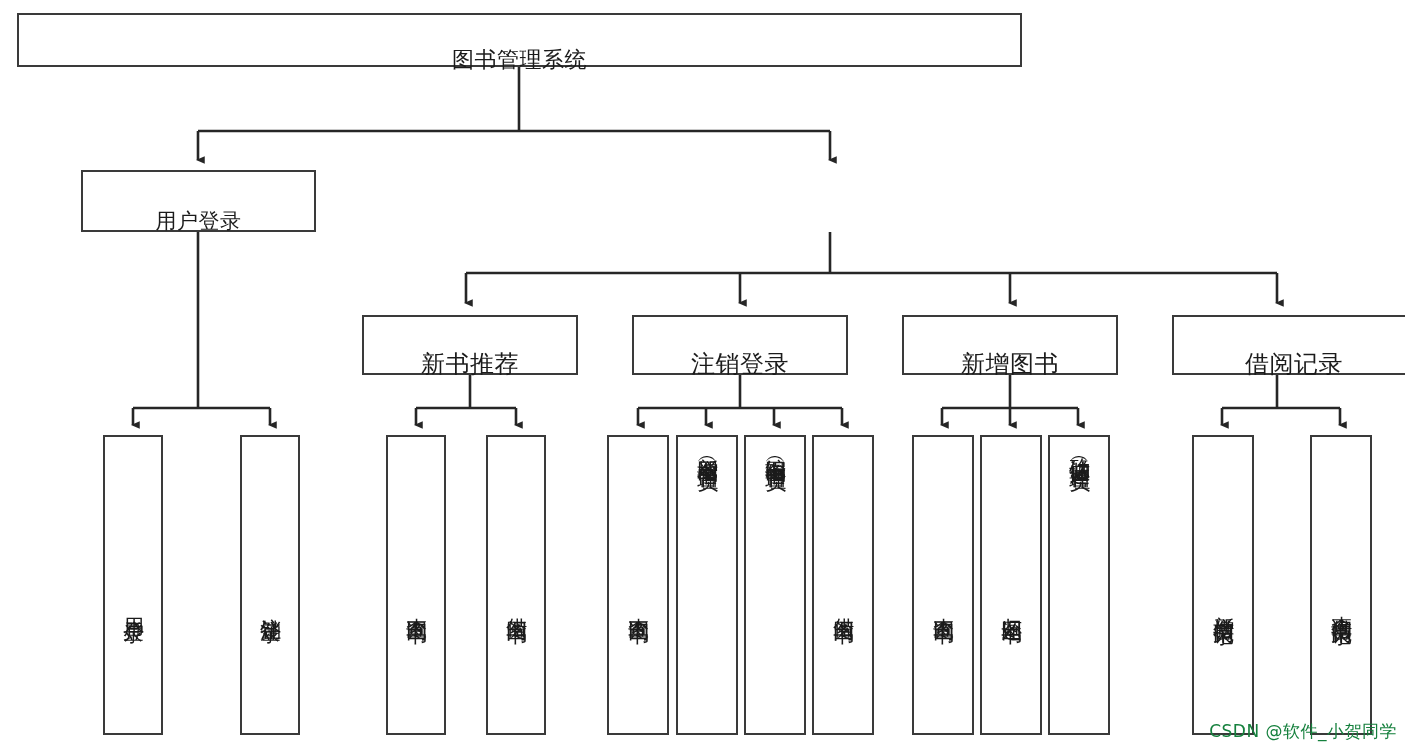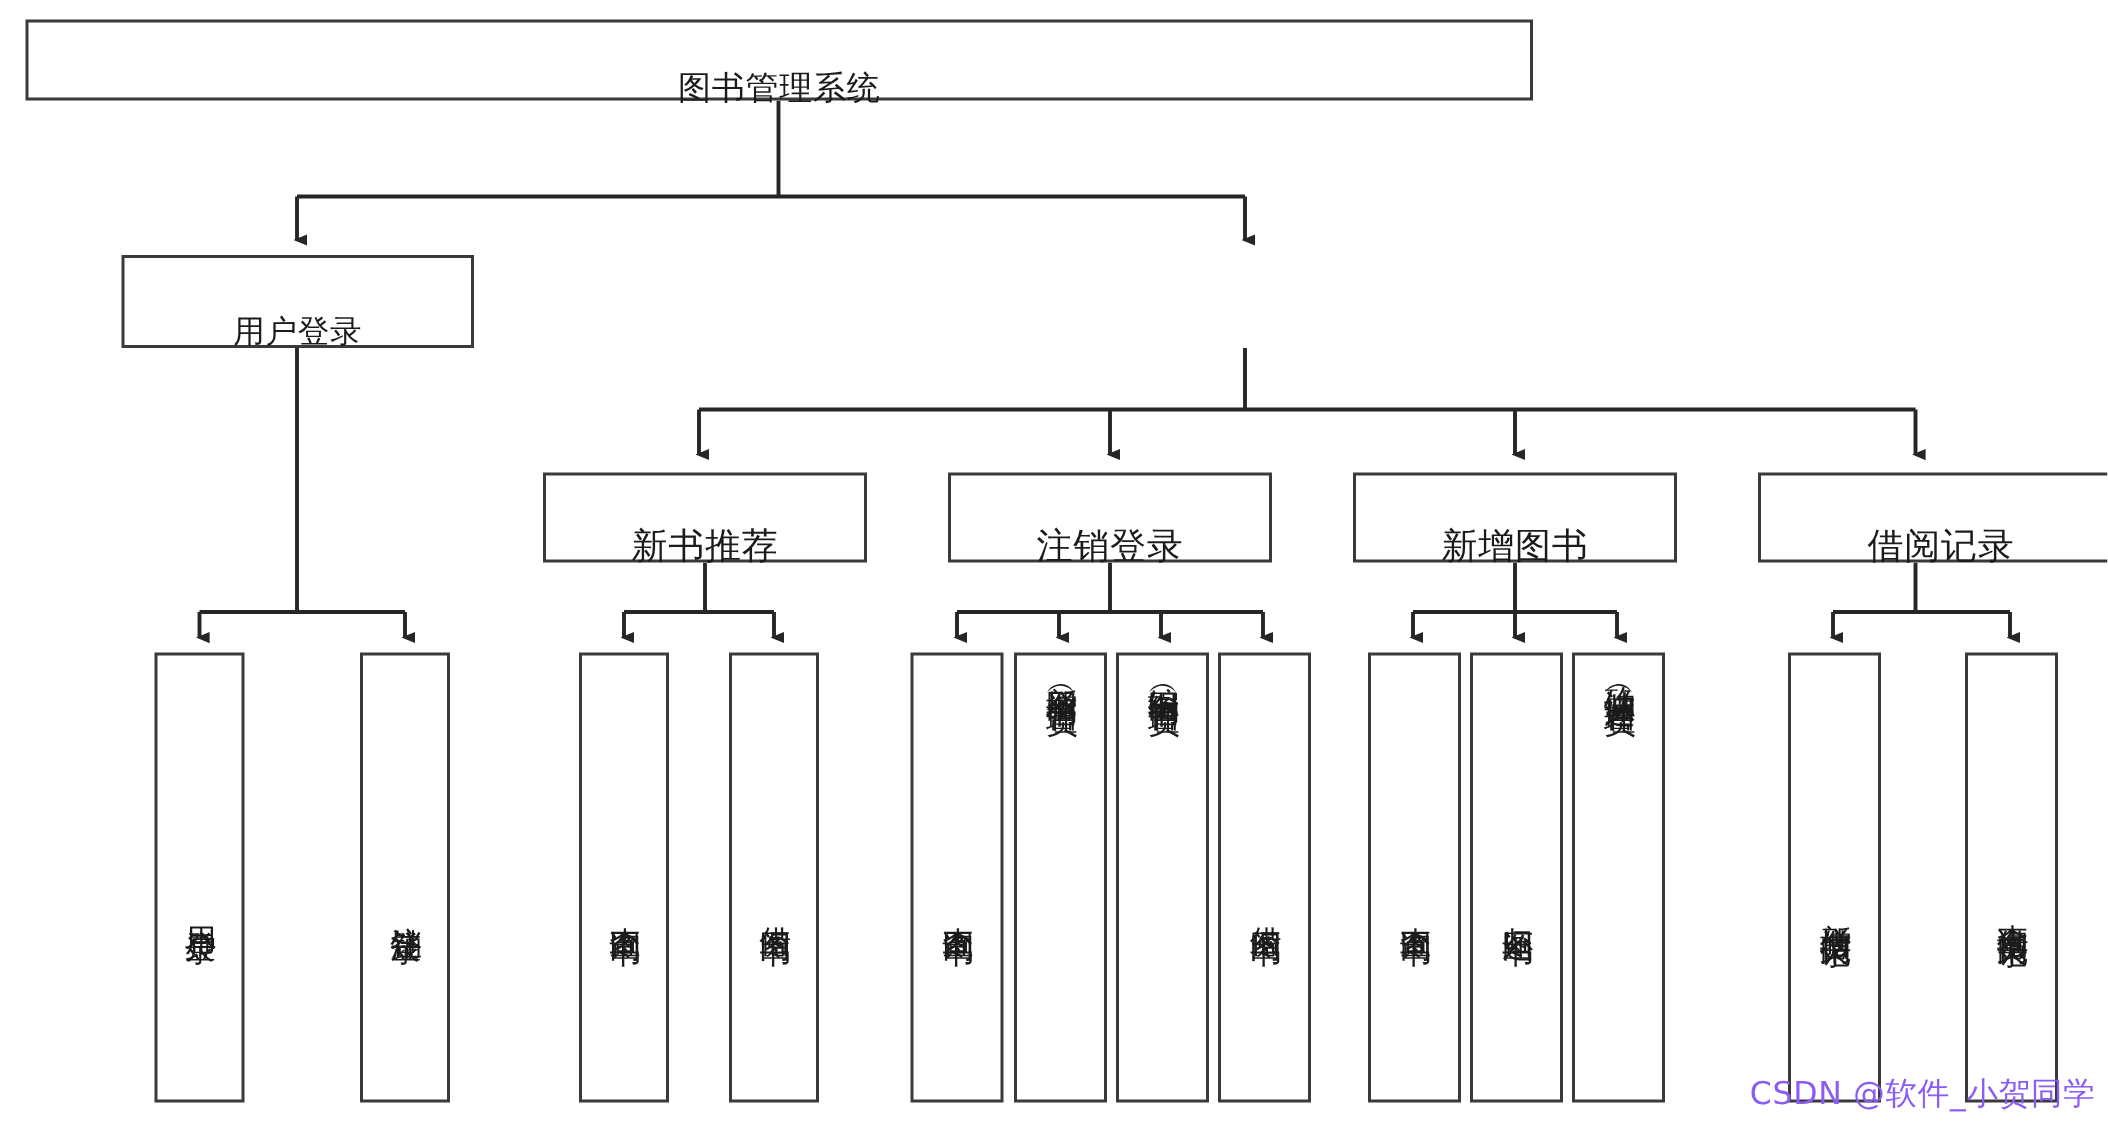--- a/index.html
+++ b/index.html
@@ -65,22 +65,22 @@
     margin-top:4px;
   }
   .node.root .lbl{ font-size:22px; }
   .node.lvl2 .lbl{ font-size:21px; }
   .node.lvl3 .lbl{ font-size:24px; }
 
   #watermark{
     position:absolute;
     right:8px;
     bottom:4px;
-    font-size:21px;
-    color:#8b5cf6;
+    font-size:17px;
+    color:#15803d;
     letter-spacing:0.5px;
     z-index:5;
     white-space:nowrap;
     font-family:"DejaVu Sans","Liberation Sans",sans-serif;
   }
 </style>
 </head>
 <body>
 
 <div id="canvas">

